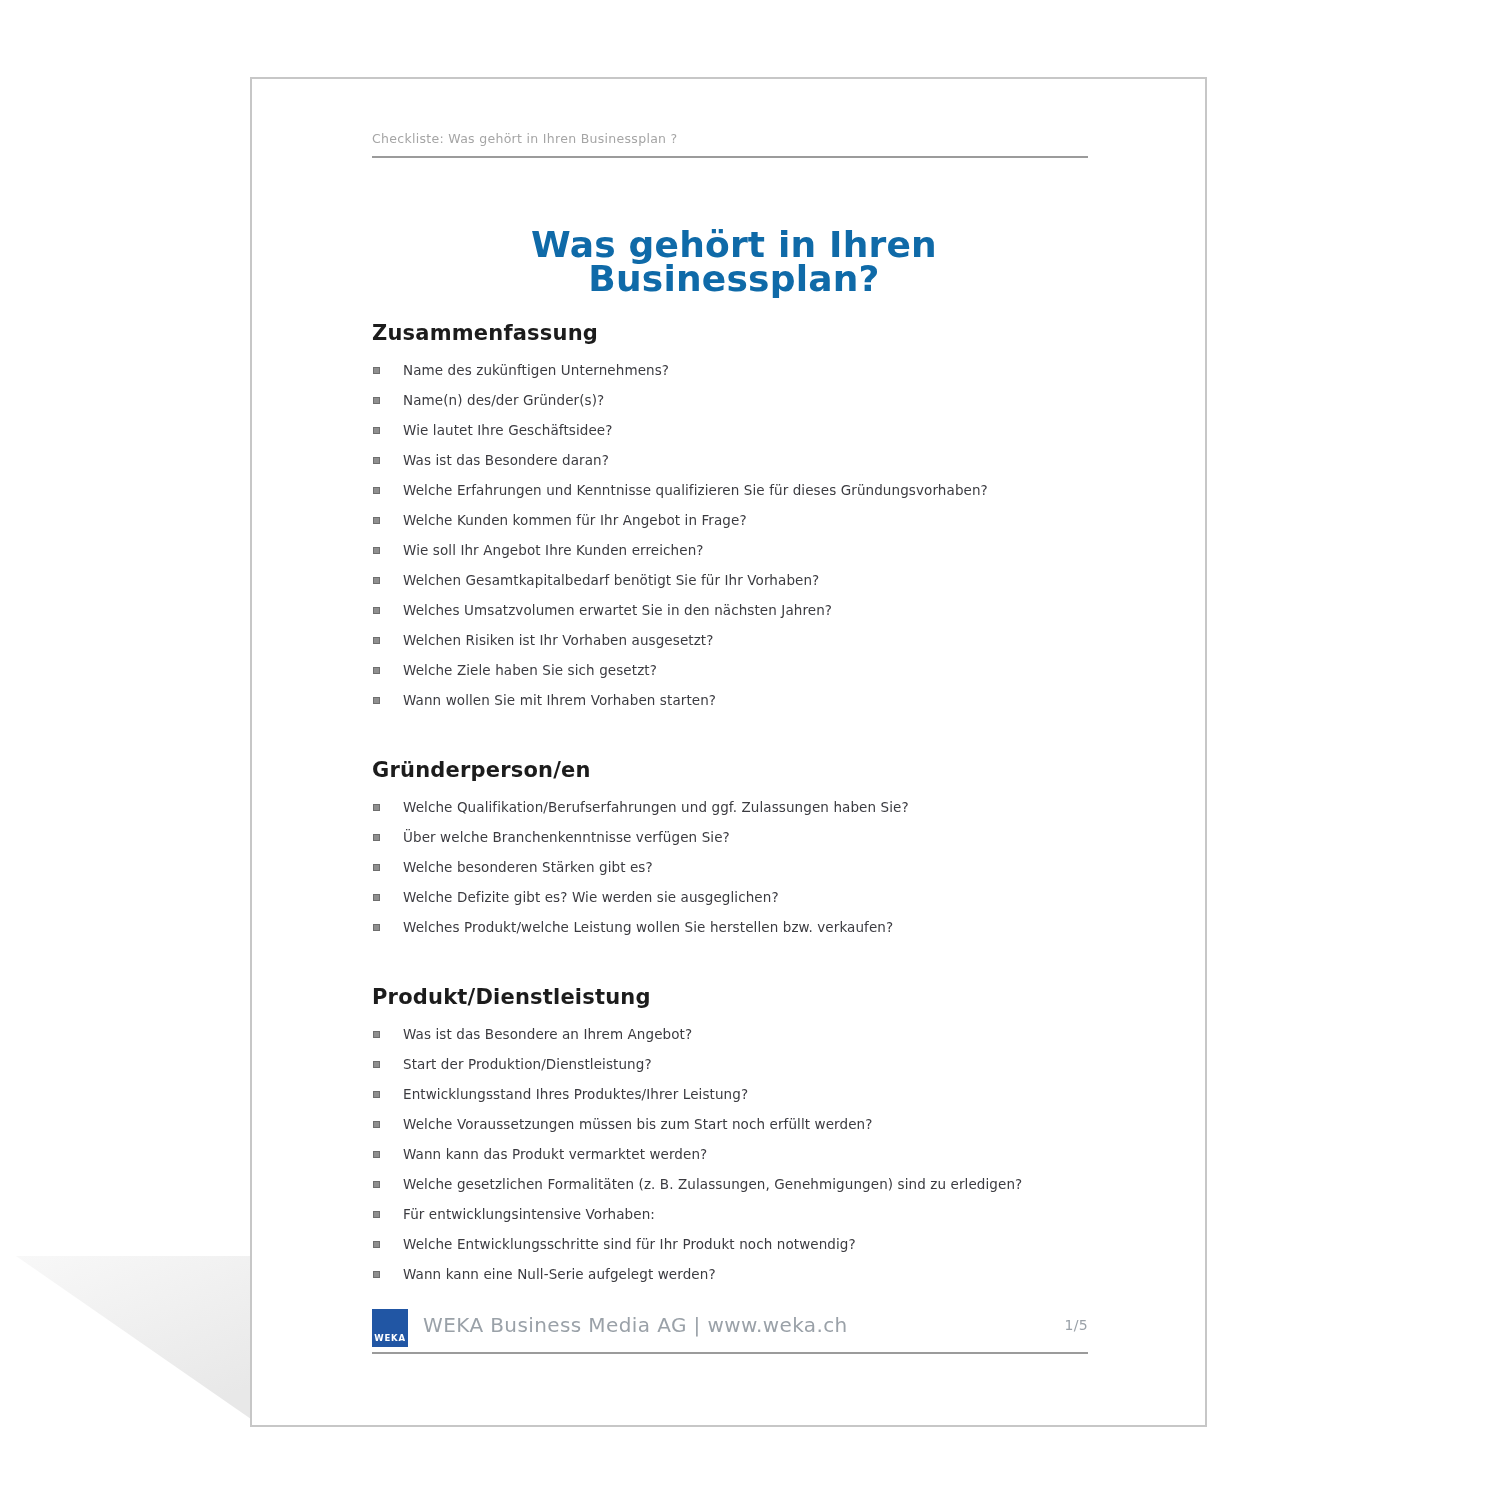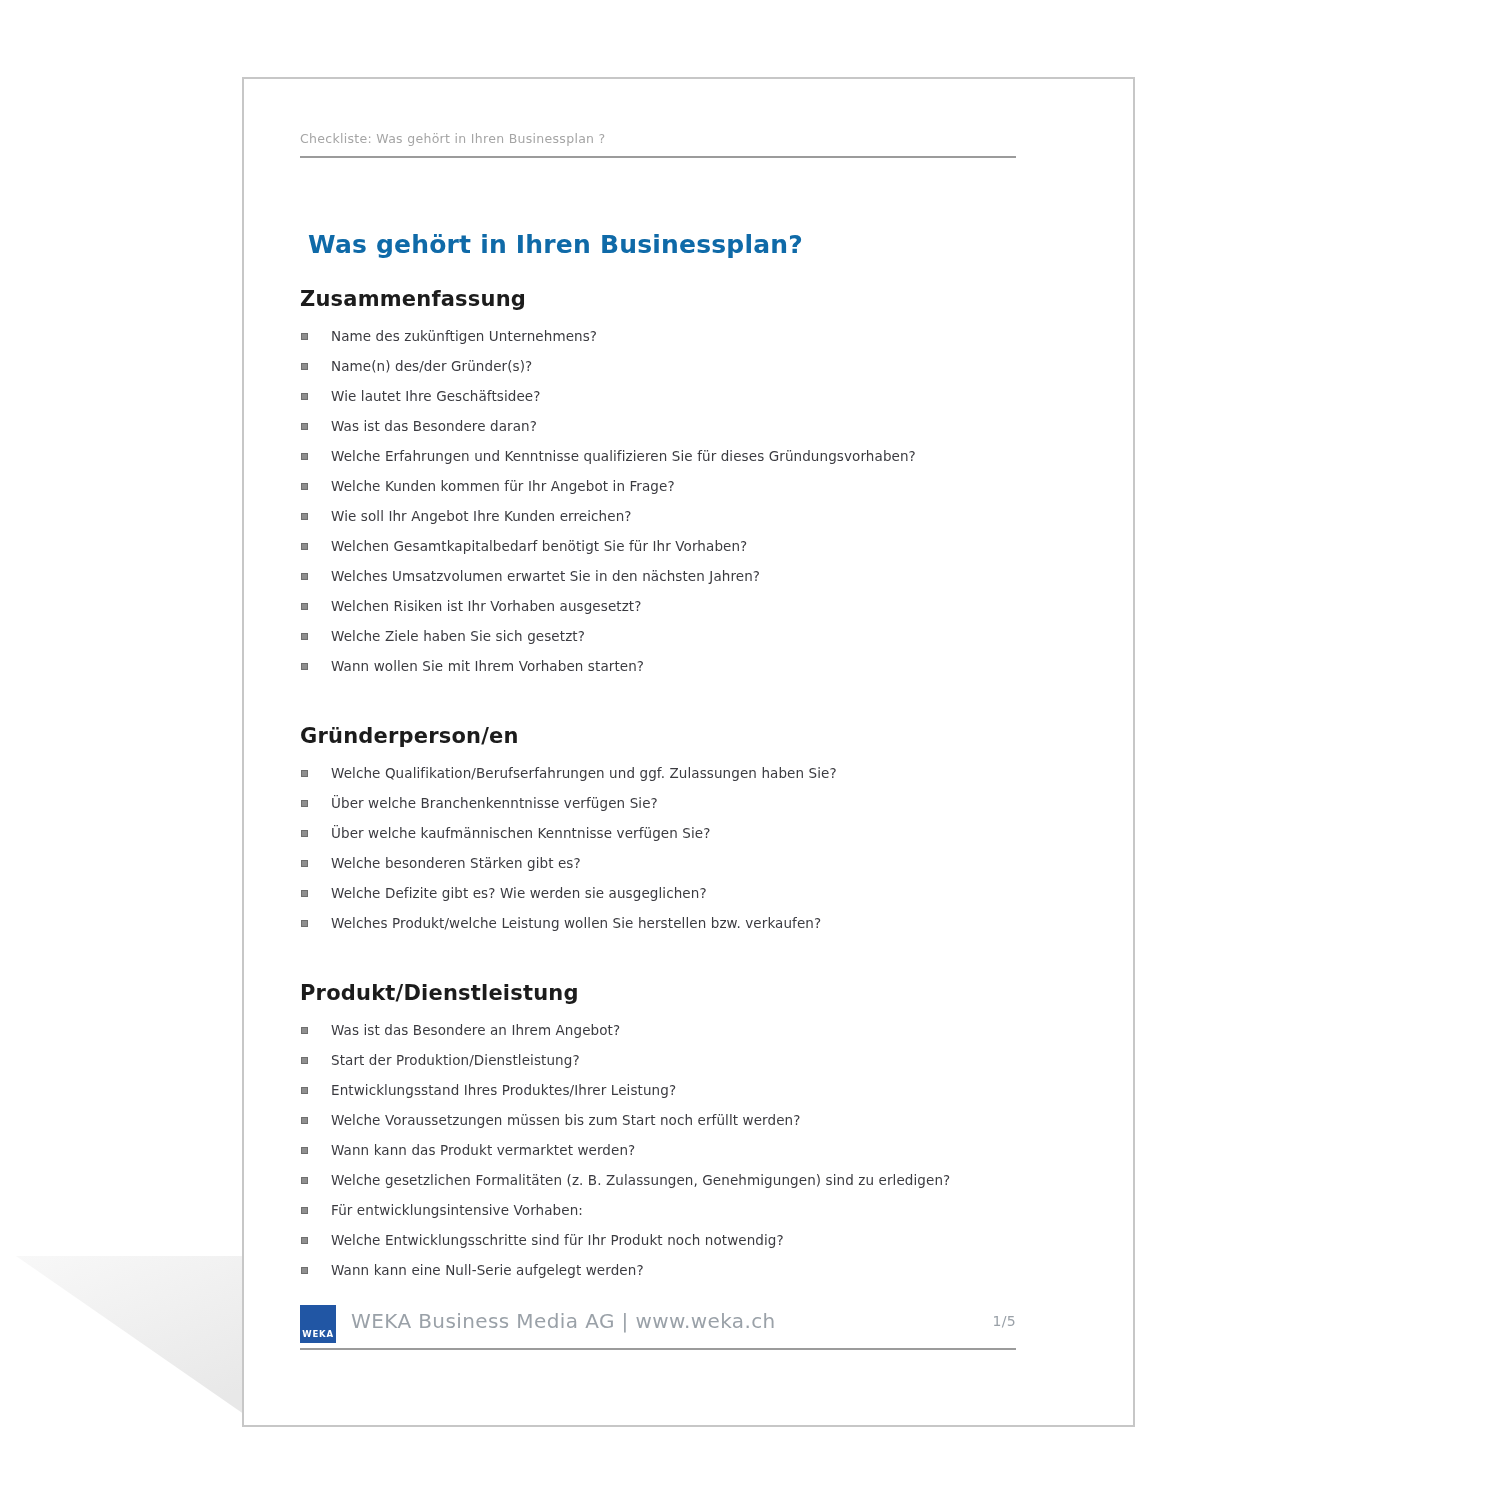--- a/index.html
+++ b/index.html
@@ -13,35 +13,35 @@
   }
   *{box-sizing:content-box;}
   html,body{margin:0;padding:0;}
   body{
     width:1500px;height:1500px;overflow:hidden;background:#ffffff;
     font-family:"DejaVu Sans","Liberation Sans",sans-serif;
   }
   .canvas{position:relative;width:1500px;height:1500px;background:#ffffff;}
   .shadow-svg{position:absolute;left:0;top:0;width:1500px;height:1500px;display:block;}
   .sheet{
-    position:absolute;left:242px;top:77px;
+    position:absolute;left:250px;top:77px;
     width:716px;height:1294px;
-    padding:52px 117px 0 56px;
+    padding:52px 117px 0 120px;
     background:#ffffff;
     border:2px solid var(--page-border);
   }
   .running-header{
     font-size:12.5px;line-height:16px;letter-spacing:0.3px;
     color:var(--muted-text);
     padding-bottom:9px;border-bottom:2px solid var(--rule-gray);
   }
   h1.page-title{
     margin:70px 0 0 8px;
-    font-size:25px;line-height:34px;letter-spacing:0.2px;
-    font-weight:bold;color:var(--title-blue);
+    font-size:36px;line-height:34px;letter-spacing:0.2px;
+    font-weight:bold;color:var(--title-blue);text-align:center;
   }
   #sections section{display:block;}
   #sections section:first-child{margin-top:23px;}
   #sections section + section{margin-top:41px;}
   h2.section-heading{
     margin:0;font-size:21px;line-height:28px;letter-spacing:0.2px;
     font-weight:bold;color:#1c1c1c;
   }
   ul.checklist{list-style:none;margin:8px 0 0 0;padding:0;}
   ul.checklist li{
@@ -159,24 +159,20 @@
     <li>
         <span class="bullet"></span>
         <span>Welche Qualifikation/Berufserfahrungen und ggf. Zulassungen haben Sie?</span>
       </li>
             <li>
         <span class="bullet"></span>
         <span>Über welche Branchenkenntnisse verfügen Sie?</span>
       </li>
             <li>
         <span class="bullet"></span>
-        <span>Über welche kaufmännischen Kenntnisse verfügen Sie?</span>
-      </li>
-            <li>
-        <span class="bullet"></span>
         <span>Welche besonderen Stärken gibt es?</span>
       </li>
             <li>
         <span class="bullet"></span>
         <span>Welche Defizite gibt es? Wie werden sie ausgeglichen?</span>
       </li>
             <li>
         <span class="bullet"></span>
         <span>Welches Produkt/welche Leistung wollen Sie herstellen bzw. verkaufen?</span>
       </li>

